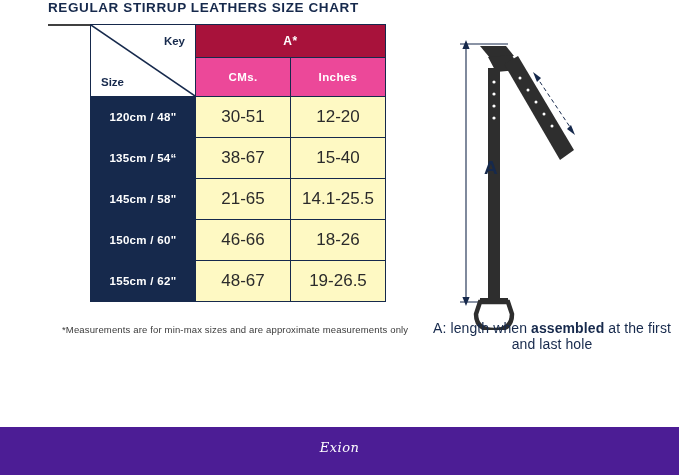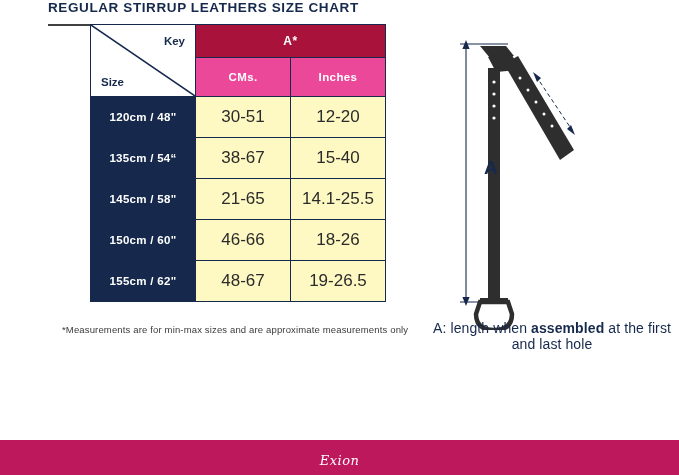--- a/index.html
+++ b/index.html
@@ -148,22 +148,22 @@
     font-weight: bold;
     color: #16294c;
   }
 
   
   .footer-bar {
     position: absolute;
     left: 0;
     bottom: 0;
     width: 679px;
-    height: 35px;
-    background: #be185d;
+    height: 48px;
+    background: #4c1d95;
   }
   .footer-logo {
     position: absolute;
     left: 0; top: 0;
     width: 679px;
     height: 41px;
     line-height: 41px;
     text-align: center;
     color: #ffffff;
     font-family: "DejaVu Serif", serif;

